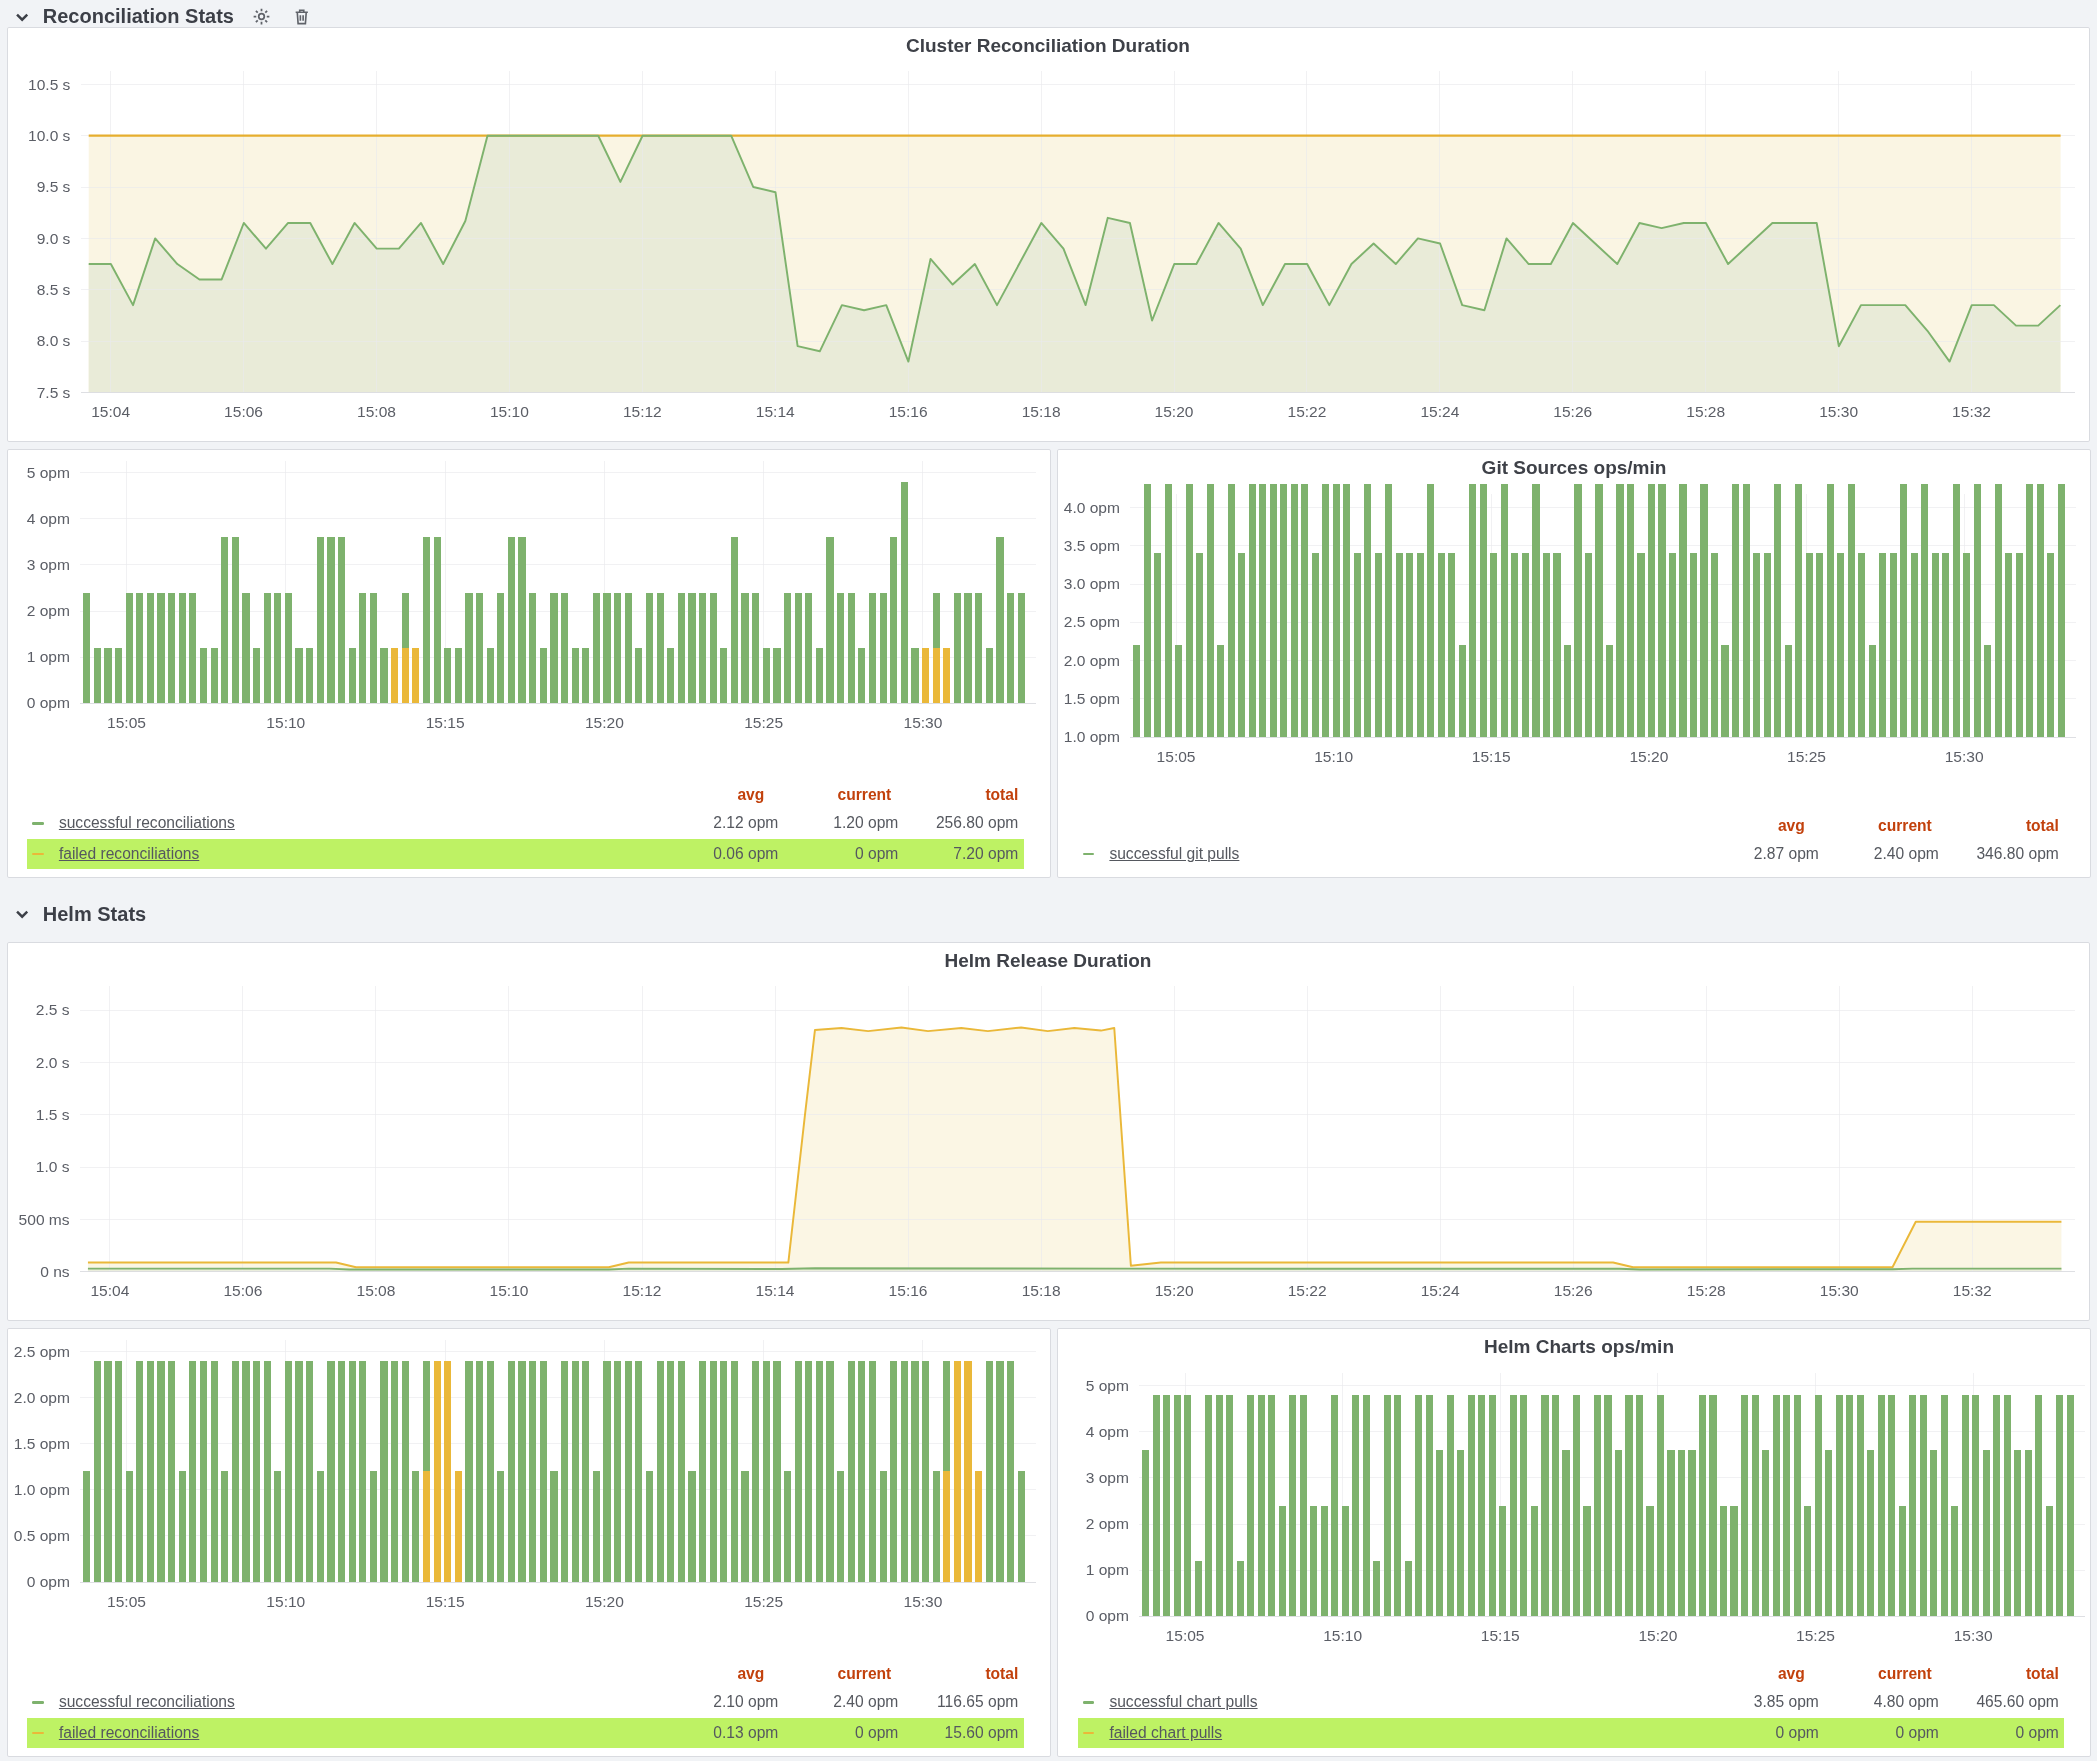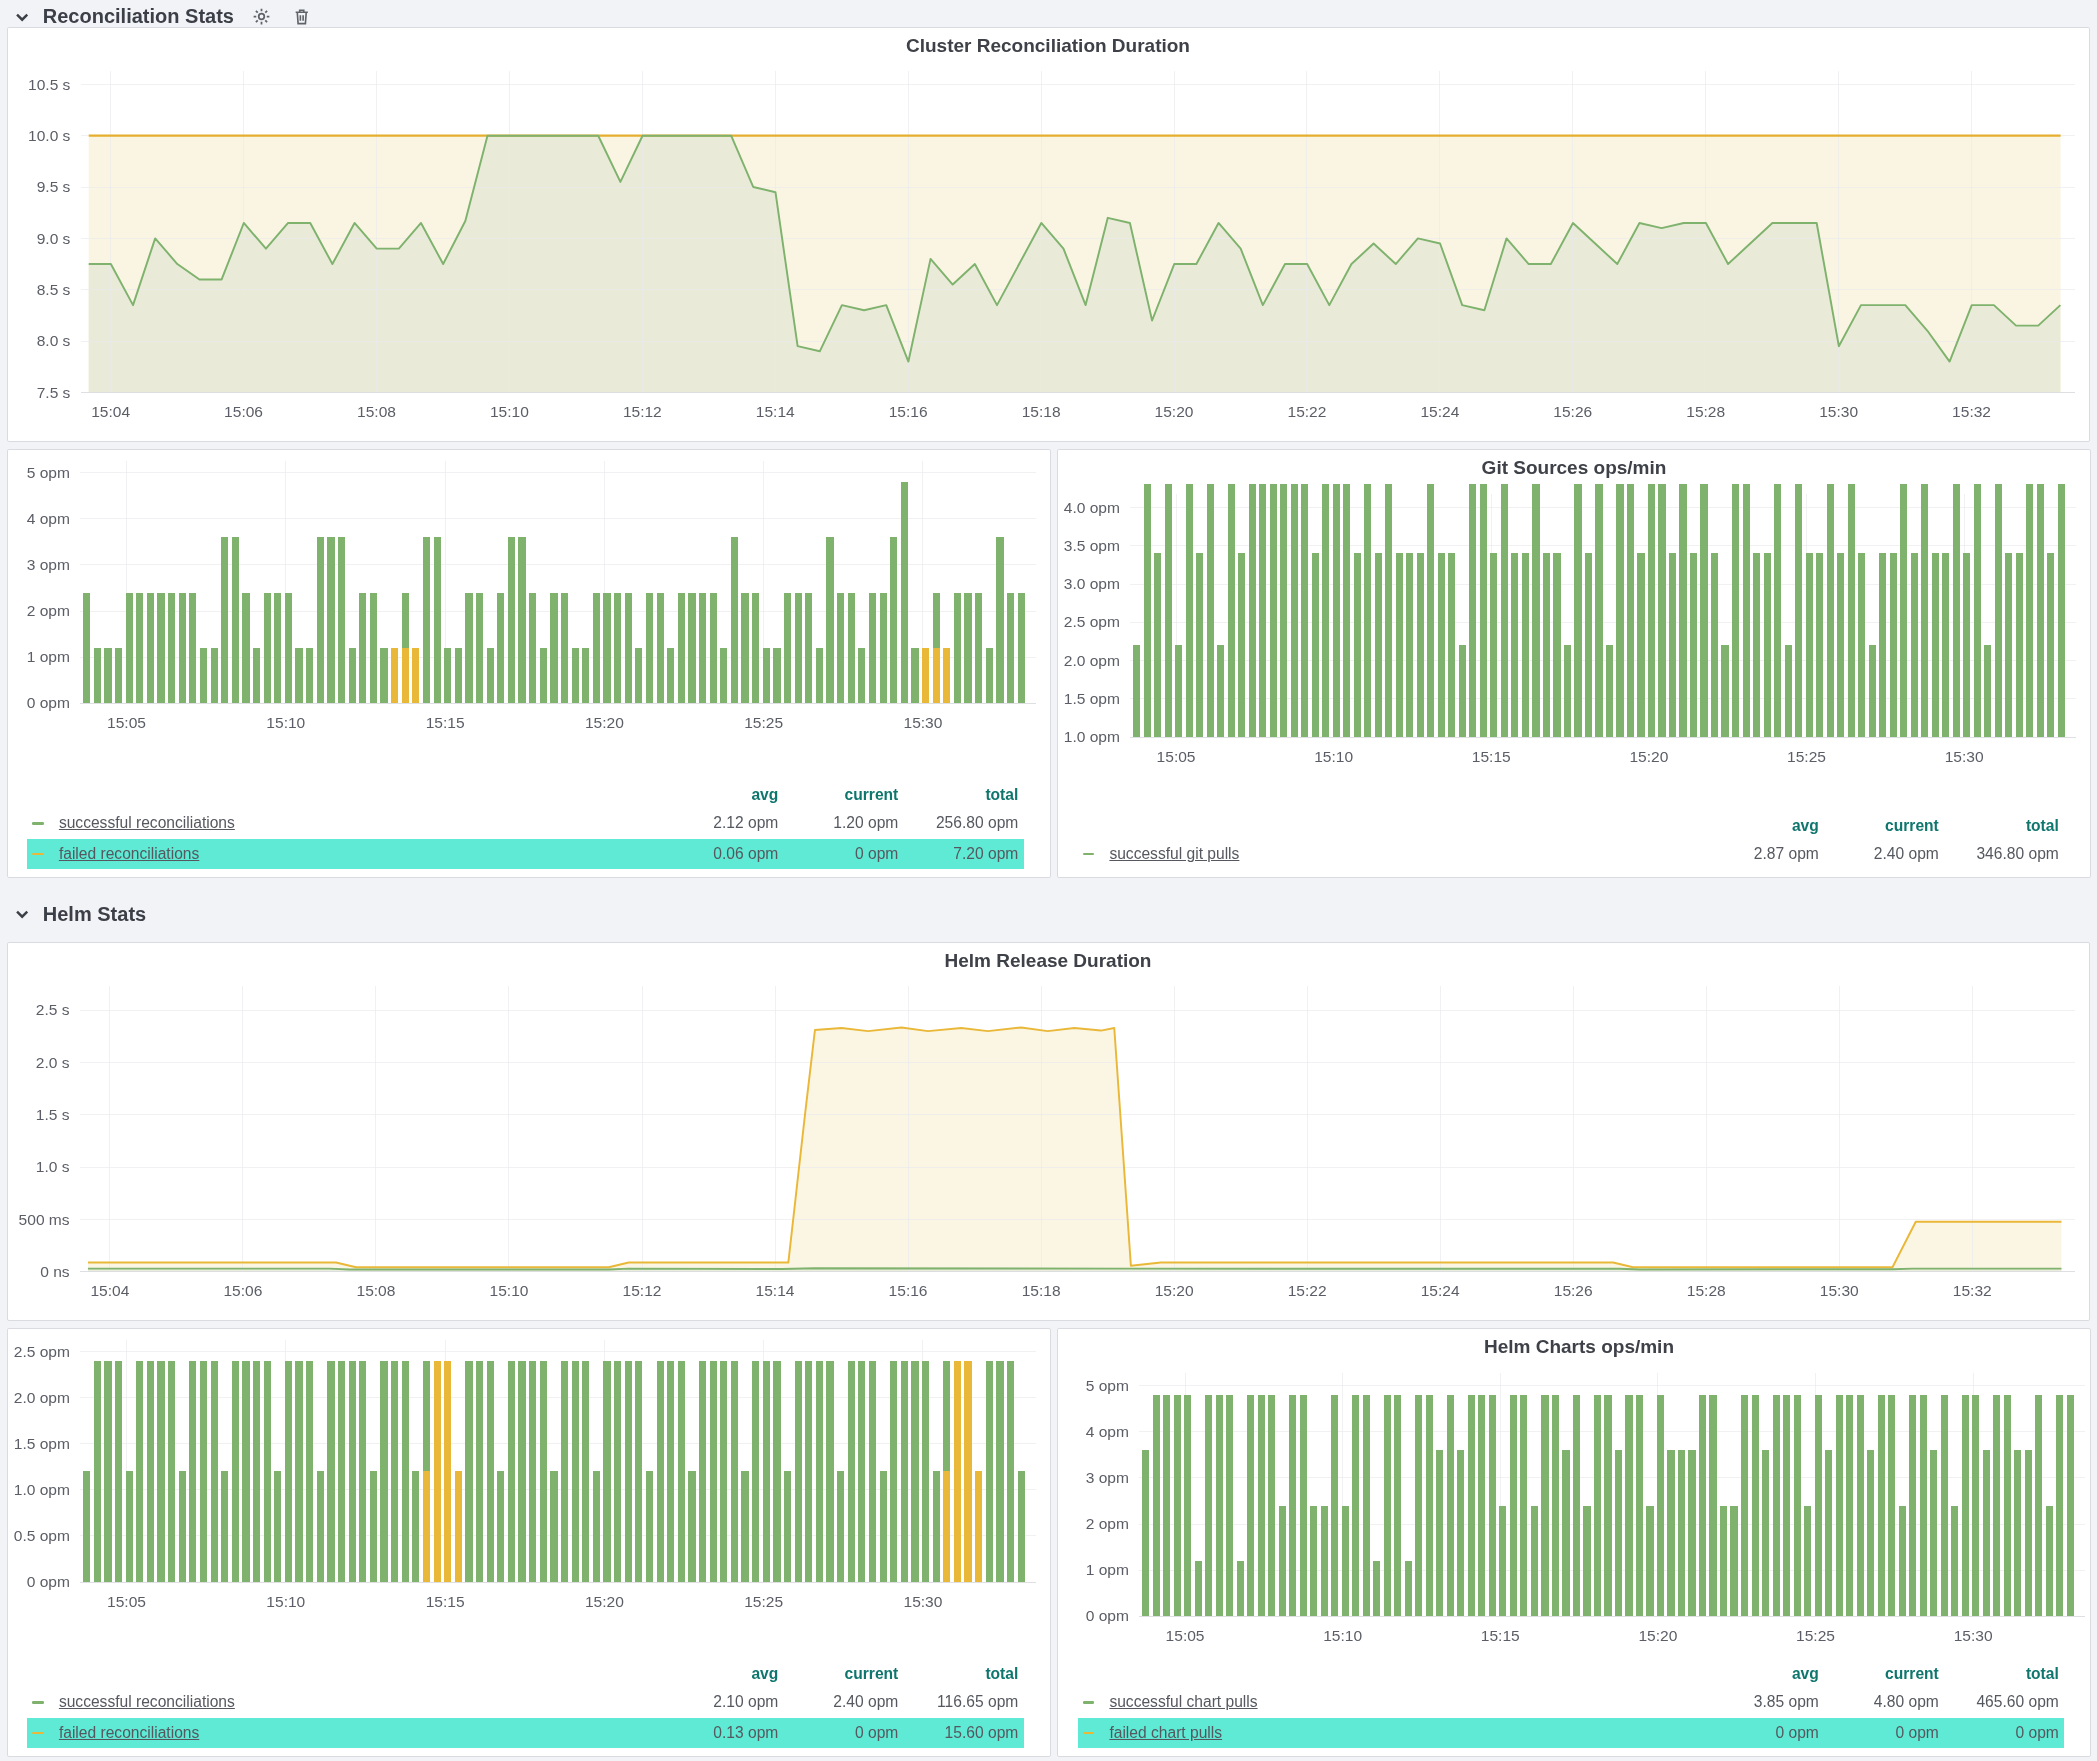--- a/index.html
+++ b/index.html
@@ -22,25 +22,25 @@
     position:absolute;background:#ffffff;border:0.6px solid #d9dbe0;border-radius:1.9px;
     box-sizing:border-box;
   }
   .panel-title{
     height:34px;line-height:36px;text-align:center;
     font-size:19px;font-weight:700;color:#3e4148;cursor:pointer;
   }
   svg.chart{display:block;margin:0 auto;}
   .legend{position:absolute;left:19.5px;right:26px;bottom:7.8px;font-size:15.6px;color:#55585f;}
   .lg-row{display:flex;align-items:center;height:30.5px;padding:0 5.2px;}
-  .lg-head{height:26px;font-weight:700;color:#0f766e;}
+  .lg-head{height:26px;font-weight:700;color:#c2410c;gap:7px;}
   .lg-name{flex:1;display:flex;align-items:center;gap:15px;text-decoration:underline;}
   .lg-dash{display:inline-block;width:11.7px;height:2.6px;border-radius:1.3px;}
   .lg-col{width:120px;text-align:right;}
-  .lg-striped{background:#5eead4;align-items:center;}
+  .lg-striped{background:#bef264;align-items:center;}
 </style>
 </head>
 <body>
 
 <div class="section-header" style="left:9px;top:2.6px;">
   <div class="section-title-wrap">
     <span class="icon-btn chev">
       <svg width="14.3" height="14.3" viewBox="0 0 14 14">
           <polyline points="2,4.5 7,9.5 12,4.5"></polyline>
         </svg>

